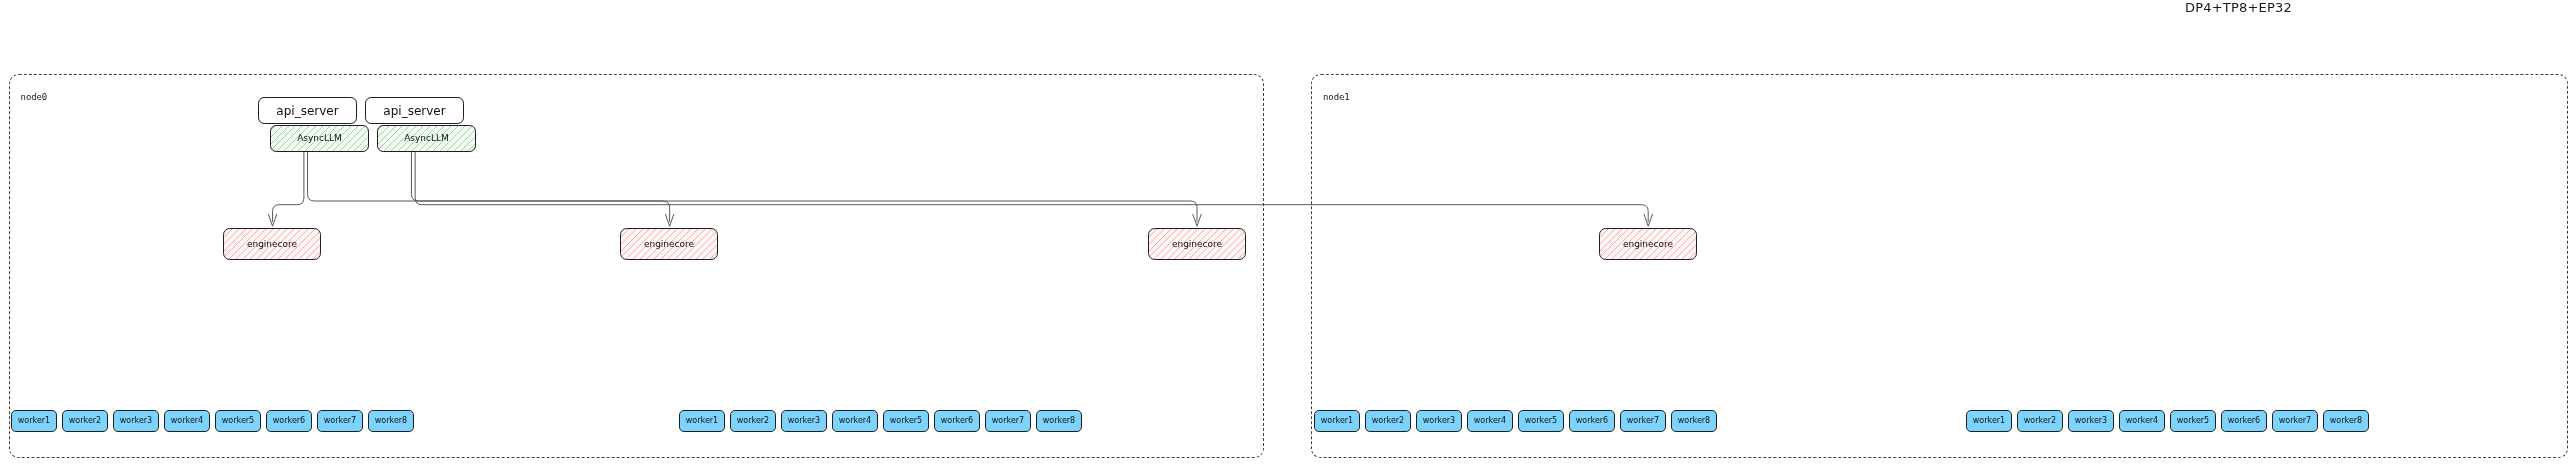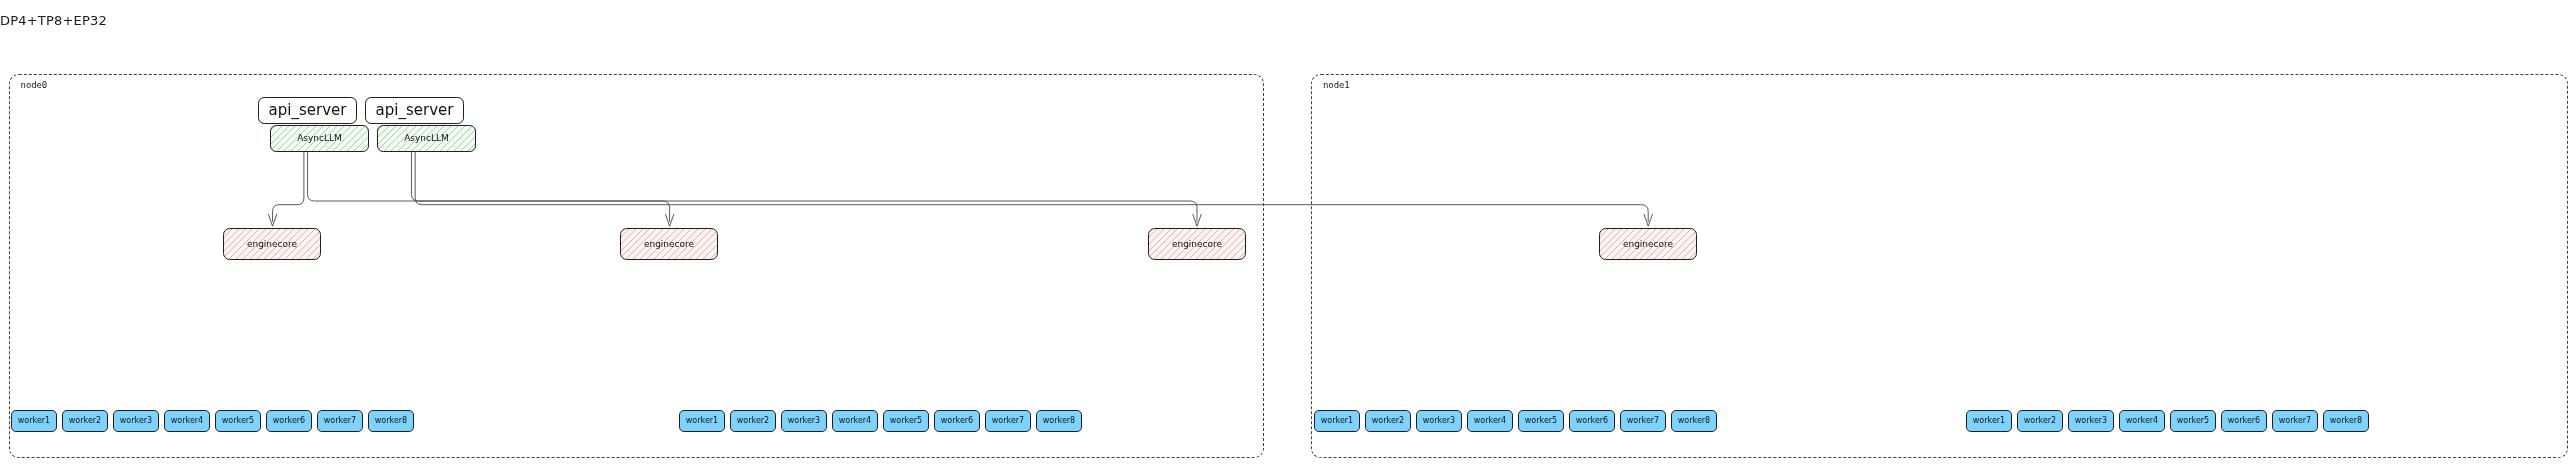--- a/index.html
+++ b/index.html
@@ -11,42 +11,42 @@
     width: 2576px;
     height: 469px;
     position: relative;
     font-family: "DejaVu Sans", sans-serif;
     overflow: hidden;
   }
 
   
   #diagram-title {
     position: absolute;
-    top: 13px;
+    top: 0;
     left: 0;
     width: 2292px;
-    text-align: left;
+    text-align: right;
     font-family: "DejaVu Sans", sans-serif;
     font-size: 13px;
     color: #1a1a1a;
     letter-spacing: 0.2px;
     white-space: nowrap;
   }
 
   
   .node-cluster {
     position: absolute;
     box-sizing: border-box;
     border: 1.4px dashed #3d3d3d;
     border-radius: 9.8px;
     background: transparent;
   }
   .node-label {
     position: absolute;
-    top: 5px;
+    top: 17px;
     left: 11px;
     font-family: "DejaVu Sans Mono", monospace;
     font-size: 9px;
     color: #1a1a1a;
     white-space: nowrap;
     letter-spacing: -0.1px;
   }
 
   
   .gbox {
@@ -58,21 +58,21 @@
     display: flex;
     align-items: center;
     justify-content: center;
     font-family: "DejaVu Sans", sans-serif;
     color: #121212;
     white-space: nowrap;
     overflow: hidden;
   }
 
   .box-api {
-    font-size: 15px;
+    font-size: 12px;
     border-radius: 6.2px;
   }
 
   .box-async {
     font-size: 9px;
     border-radius: 6.2px;
     background-color: #f3fbf3;
     background-image: repeating-linear-gradient(
         -45deg,
         rgba(64, 190, 90, 0.55) 0px,

